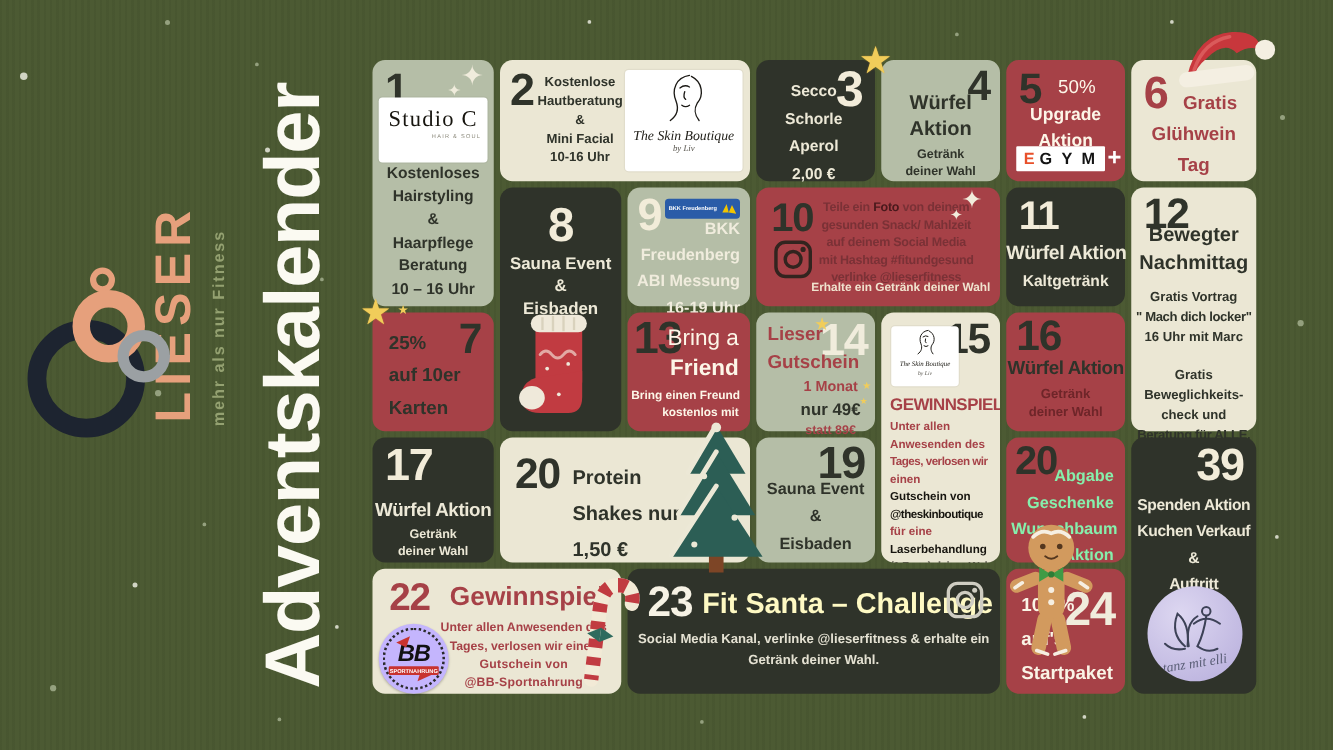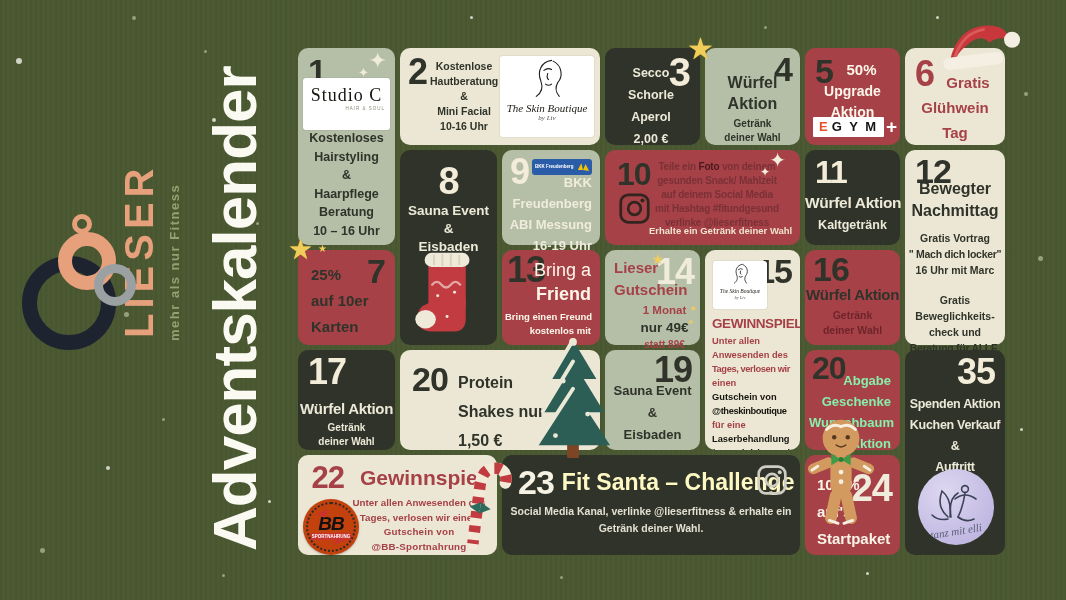--- a/index.html
+++ b/index.html
@@ -137,21 +137,21 @@
       <div class="nw" style="font-size:16px;font-weight:700;line-height:21px">Würfel</div>
       <div class="nw" style="font-size:16px;font-weight:700;line-height:21px">Aktion</div>
       <div class="nw" style="font-size:10px;font-weight:700;line-height:14px;margin-top:3px">Getränk</div>
       <div class="nw" style="font-size:10px;font-weight:700;line-height:14px">deiner Wahl</div>
     </div>
   </div>
 
   <div class="tile red" style="grid-column:6;grid-row:1">
     <div class="num c-dark" style="left:10px;top:6px;font-size:34px">5</div>
     <div class="col ctr" style="position:absolute;top:12px;width:100%">
-      <div class="nw" style="font-size:15px;font-weight:700;line-height:20px;padding-left:18px">50%</div>
+      <div class="nw" style="font-size:15px;font-weight:400;line-height:20px;padding-left:18px">50%</div>
       <div class="nw" style="font-size:14px;font-weight:700;line-height:22px">Upgrade</div>
       <div class="nw" style="font-size:14px;font-weight:700;line-height:20px">Aktion</div>
     </div>
     <div style="position:absolute;bottom:7px;left:8px;display:flex;align-items:center">
       <div class="egym">
         <span style="color:#e8502a">E</span>
         <span style="color:#141414;letter-spacing:2px">G Y M</span>
       </div>
       <span style="color:#fff;font-weight:700;font-size:19px;margin-left:2px">+</span>
     </div>
@@ -398,21 +398,21 @@
         <circle cx="35" cy="45" r="2.6" fill="#2e7d36"></circle>
         <circle cx="35" cy="58" r="2.5" fill="#f6efe2"></circle>
           <circle cx="35" cy="68" r="2.5" fill="#f6efe2"></circle>
         <path d="M5,56 l6,-4 M59,52 l6,4" stroke="#f6efe2" stroke-width="3" stroke-linecap="round"></path>
         <path d="M23,108 l9,3 M47,108 l-9,3" stroke="#f6efe2" stroke-width="3" stroke-linecap="round"></path>
       </svg>
     </div>
   </div>
 
   <div class="tile dark" style="grid-column:7;grid-row:4/6">
-    <div class="num c-cream" style="right:10px;top:4px;font-size:36px">35</div>
+    <div class="num c-cream" style="right:10px;top:4px;font-size:36px">39</div>
     <div class="col ctr" style="position:absolute;top:44px;width:100%;font-size:12.5px;font-weight:700;line-height:21px;letter-spacing:-0.3px">
       <div class="nw">Spenden Aktion</div>
       <div class="nw">Kuchen Verkauf</div>
       <div class="nw">&amp;</div>
       <div class="nw">Auftritt</div>
     </div>
     <div style="position:absolute;left:13px;bottom:10px;width:76px;height:76px;border-radius:50%;background:radial-gradient(circle at 35% 30%,#ddd7f1,#b6addb);overflow:hidden">
       <svg width="76" height="76" viewBox="0 0 76 76" style="position:absolute;left:0;top:0">
         <g fill="none" stroke="#3d4257" stroke-width="1.6" stroke-linecap="round">
           <path d="M30,48 Q18,38 24,22 Q34,30 32,48"></path>
@@ -432,21 +432,21 @@
     <div style="display:flex;align-items:center;justify-content:center;gap:16px;margin-top:5px">
       <span class="c-red" style="font-weight:700;font-size:31px;letter-spacing:-1px">22</span>
       <span class="c-red nw" style="font-weight:700;font-size:21px">Gewinnspiel</span>
     </div>
     <div class="col ctr c-red" style="position:absolute;left:48px;top:41px;width:146px;font-size:9.8px;font-weight:700;line-height:14.5px">
       <div class="nw">Unter allen Anwesenden des</div>
       <div class="nw">Tages, verlosen wir einen</div>
       <div class="nw" style="letter-spacing:.2px">Gutschein von</div>
       <div class="nw" style="letter-spacing:.2px">@BB-Sportnahrung</div>
     </div>
-    <div style="position:absolute;left:5px;top:44px;width:56px;height:56px;border-radius:50%;background:#c2410c;box-shadow:0 1px 2px rgba(0,0,0,.25)">
+    <div style="position:absolute;left:5px;top:44px;width:56px;height:56px;border-radius:50%;background:#c4b5fd;box-shadow:0 1px 2px rgba(0,0,0,.25)">
       <div style="position:absolute;inset:3px;border-radius:50%;border:2.5px dotted #2a2a2a"></div>
       <div style="position:absolute;left:0;top:14px;width:100%;text-align:center;font-weight:700;font-style:italic;font-size:19px;color:#111;letter-spacing:-1px">BB</div>
       <svg width="56" height="56" viewBox="0 0 56 56" style="position:absolute;left:0;top:0">
         <path d="M14,15 L25,10 L22,19 Z" fill="#c8332f"></path>
           <path d="M42,41 L31,46 L34,37 Z" fill="#c8332f"></path>
       </svg>
       <div style="position:absolute;left:8px;top:34px;width:40px;text-align:center;background:#c8332f;color:#fff;font-size:4.5px;font-weight:700;border-radius:1px;padding:1px 0">SPORTNAHRUNG</div>
     </div>
     <div class="dec" style="right:-12px;top:4px;transform:rotate(7deg)">
       <svg width="42" height="92" viewBox="0 0 42 96">

